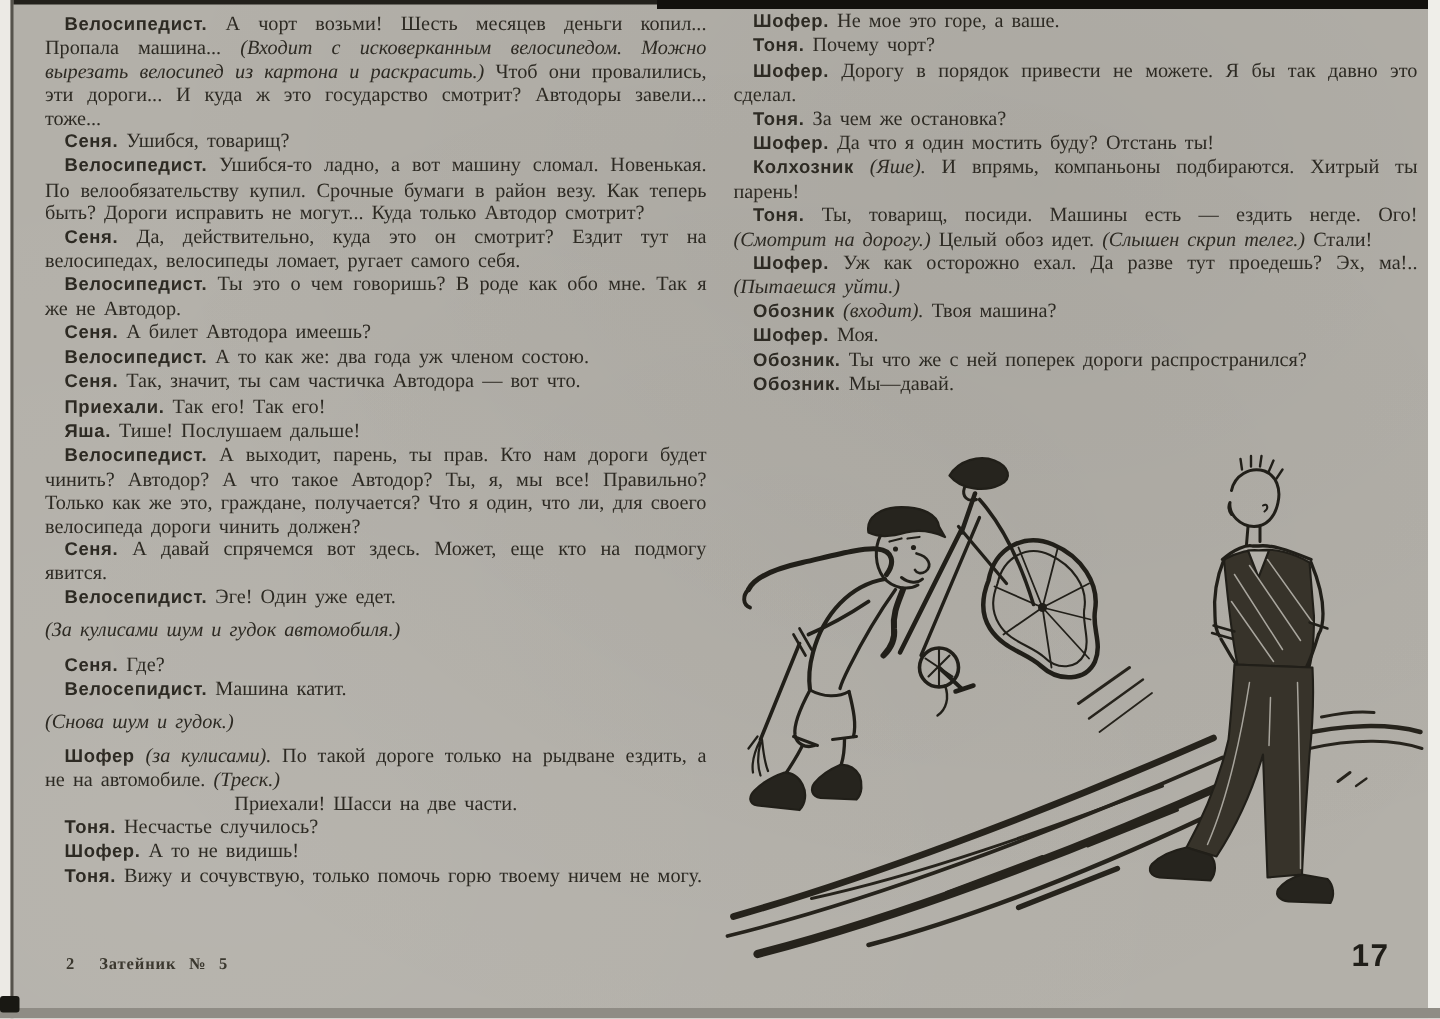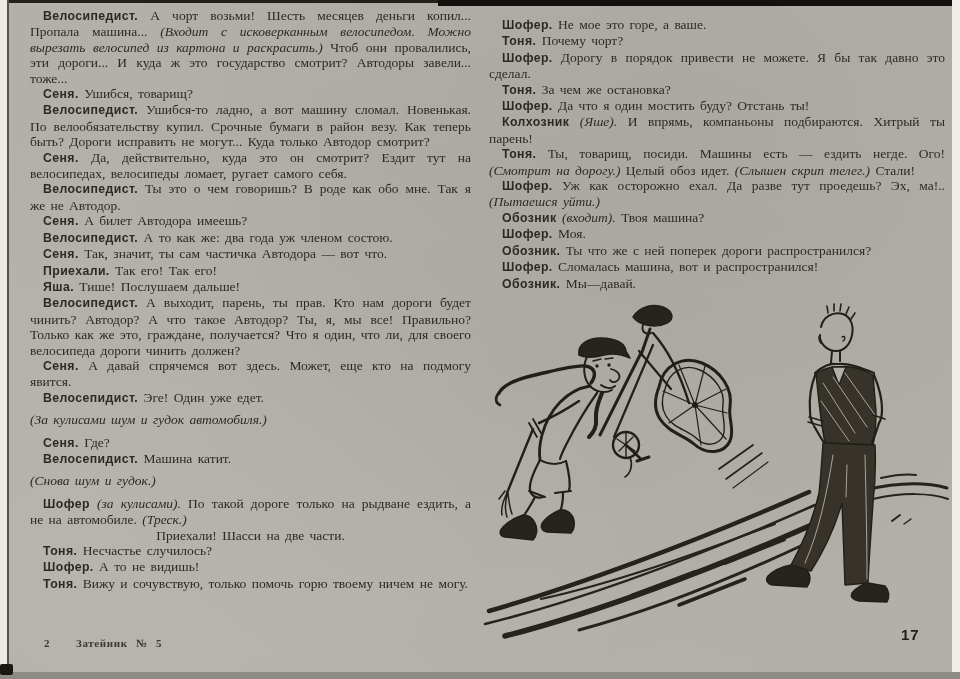--- a/index.html
+++ b/index.html
@@ -19,38 +19,38 @@
   .top-rule-right{position:absolute;left:438px;top:0;width:514px;height:6px;background:#13110d;}
   .bottom-band{position:absolute;left:0;top:672px;width:960px;height:7px;background:#8f8c85;}
   .corner-mark{position:absolute;left:0;top:664px;width:13px;height:11px;background:#191813;border-radius:2px;}
 
   .col{
     position:absolute;
     font-size:13.5px;line-height:15.4px;color:#2d2a23;
     text-align:justify;word-spacing:2px;
   }
   .col-left{left:30px;top:8px;width:441px;}
-  .col-right{left:489px;top:6px;width:456px;margin-top:11px;}
+  .col-right{left:489px;top:6px;width:456px;}
   .col p{margin:0;}
   p.dlg{text-indent:13px;}
   p.ctr{text-align:left;text-indent:0;margin:6px 0 7px 0;}
   p.ctrline{text-align:center;text-indent:0;}
   .s-b{font-family:"Liberation Sans",sans-serif;font-weight:700;font-size:12.3px;letter-spacing:.4px;}
   .s-i{font-style:italic;}
 
   .illustration{position:absolute;left:483px;top:293px;width:467px;height:355px;}
 
   .footer{
     position:absolute;left:44px;top:637px;
     font-family:"Liberation Serif",serif;font-weight:700;font-size:11px;color:#3b382f;letter-spacing:.6px;
   }
-  .footer .imprint{margin-left:26px;word-spacing:5px;}
+  .footer .imprint{margin-left:16px;word-spacing:5px;}
   .pagenum{
     position:absolute;left:901px;top:626px;
-    font-family:"Liberation Sans",sans-serif;font-weight:700;font-size:15px;color:#201e19;letter-spacing:1px;
+    font-family:"Liberation Sans",sans-serif;font-weight:700;font-size:21px;color:#201e19;letter-spacing:1px;
   }
 </style>
 </head>
 <body>
 
 <div class="scan">
   <div class="edge-left-white"></div>
   <div class="edge-left-line"></div>
   <div class="edge-right-white"></div>
   <div class="top-rule-left"></div>
@@ -87,21 +87,20 @@
       <p class="dlg"><span class="s-b">Тоня.</span><span class="s-n"> Почему чорт?</span></p>
       <p class="dlg"><span class="s-b">Шофер.</span><span class="s-n"> Дорогу в порядок привести не можете. Я бы так давно это сделал.</span></p>
       <p class="dlg"><span class="s-b">Тоня.</span><span class="s-n"> За чем же остановка?</span></p>
       <p class="dlg"><span class="s-b">Шофер.</span><span class="s-n"> Да что я один мостить буду? Отстань ты!</span></p>
       <p class="dlg"><span class="s-b">Колхозник</span><span class="s-i"> (Яше).</span><span class="s-n"> И впрямь, компаньоны подбираются. Хитрый ты парень!</span></p>
       <p class="dlg"><span class="s-b">Тоня.</span><span class="s-n"> Ты, товарищ, посиди. Машины есть — ездить негде. Ого! </span><span class="s-i">(Смотрит на дорогу.)</span><span class="s-n"> Целый обоз идет. </span><span class="s-i">(Слышен скрип телег.)</span><span class="s-n"> Стали!</span></p>
       <p class="dlg"><span class="s-b">Шофер.</span><span class="s-n"> Уж как осторожно ехал. Да разве тут проедешь? Эх, ма!.. </span><span class="s-i">(Пытаешся уйти.)</span></p>
       <p class="dlg"><span class="s-b">Обозник</span><span class="s-i"> (входит).</span><span class="s-n"> Твоя машина?</span></p>
       <p class="dlg"><span class="s-b">Шофер.</span><span class="s-n"> Моя.</span></p>
       <p class="dlg"><span class="s-b">Обозник.</span><span class="s-n"> Ты что же с ней поперек дороги распространился?</span></p>
-      <p class="dlg"><span class="s-b">Шофер.</span><span class="s-n"> Сломалась машина, вот и распространился!</span></p>
       <p class="dlg"><span class="s-b">Обозник.</span><span class="s-n"> Мы—давай.</span></p>
     </div>
 
   <svg class="illustration" viewBox="0 0 467 355" xmlns="http://www.w3.org/2000/svg">
     <g stroke="#26231c" fill="none" stroke-linecap="round" stroke-linejoin="round">
       <path d="M6 318 C 90 294, 205 252, 326 199" stroke-width="4.5"></path>
       <path d="M2 331 C 96 308, 214 264, 332 212" stroke-width="2.5"></path>
       <path d="M22 343 C 112 320, 228 277, 340 227" stroke-width="5.5"></path>
       <path d="M58 306 C 132 290, 212 261, 292 231" stroke-width="2"></path>
       <path d="M96 337 C 164 319, 243 288, 322 251" stroke-width="3"></path>

